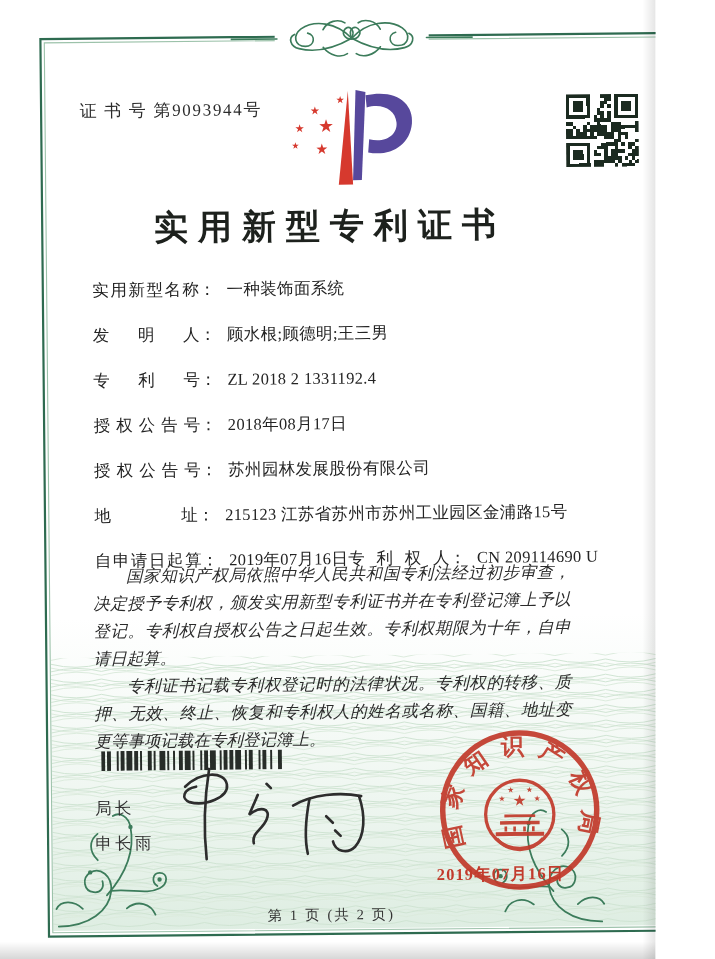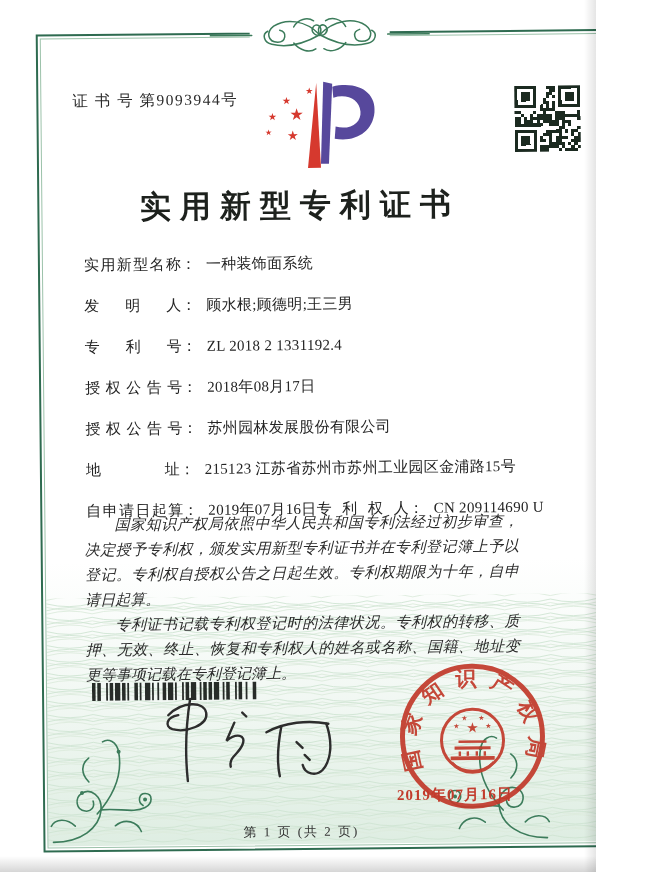--- a/index.html
+++ b/index.html
@@ -437,20 +437,24 @@
         <rect x="66" y="0" width="2" height="18" fill="#272c28"></rect>
         <rect x="69" y="0" width="3" height="18" fill="#272c28"></rect>
         <rect x="74" y="0" width="1" height="18" fill="#272c28"></rect>
         <rect x="76" y="0" width="2" height="18" fill="#272c28"></rect>
         <rect x="81" y="0" width="1" height="18" fill="#272c28"></rect>
         <rect x="83" y="0" width="2" height="18" fill="#272c28"></rect>
         <rect x="87" y="0" width="1" height="18" fill="#272c28"></rect>
         <rect x="91" y="0" width="2" height="18" fill="#272c28"></rect>
       </svg>
 
+    <div class="signer">
+      <div class="s-title">局长</div>
+      <div class="s-name">申长雨</div>
+    </div>
 
     <svg class="signature" viewBox="0 0 218 102">
       <g stroke="#2d2d2d" stroke-width="2.4" fill="none" stroke-linecap="round">
         <path d="M52 10 C48 34 46 62 49 92"></path>
         <path d="M30 26 C44 12 66 12 68 24 C70 36 48 44 34 40 C26 37 28 28 40 26"></path>
         <path d="M96 34 L88 52 C98 44 108 46 104 56 C100 66 90 68 92 78"></path>
         <path d="M104 24 L108 28"></path>
         <path d="M128 44 C146 34 170 32 190 36"></path>
         <path d="M143 38 C139 58 138 74 141 88"></path>
         <path d="M188 36 C194 54 193 72 184 82 C177 89 166 86 164 77"></path>

